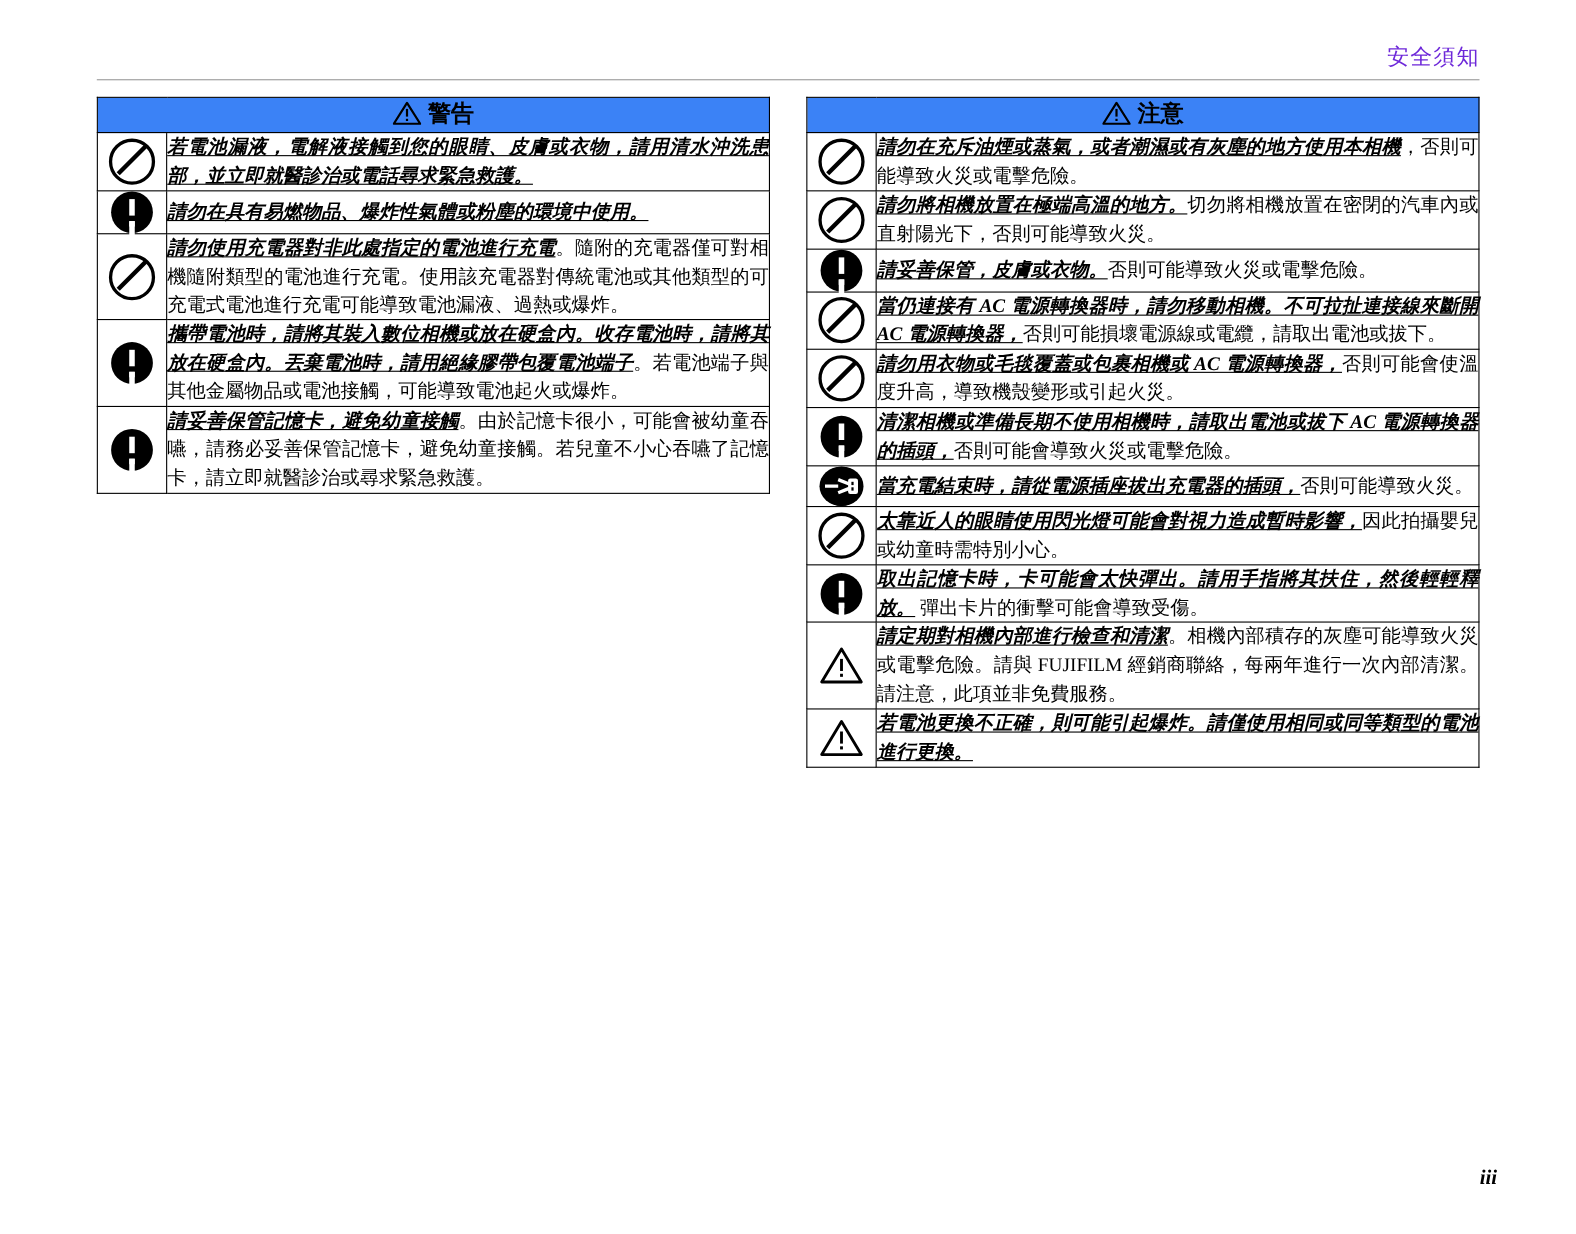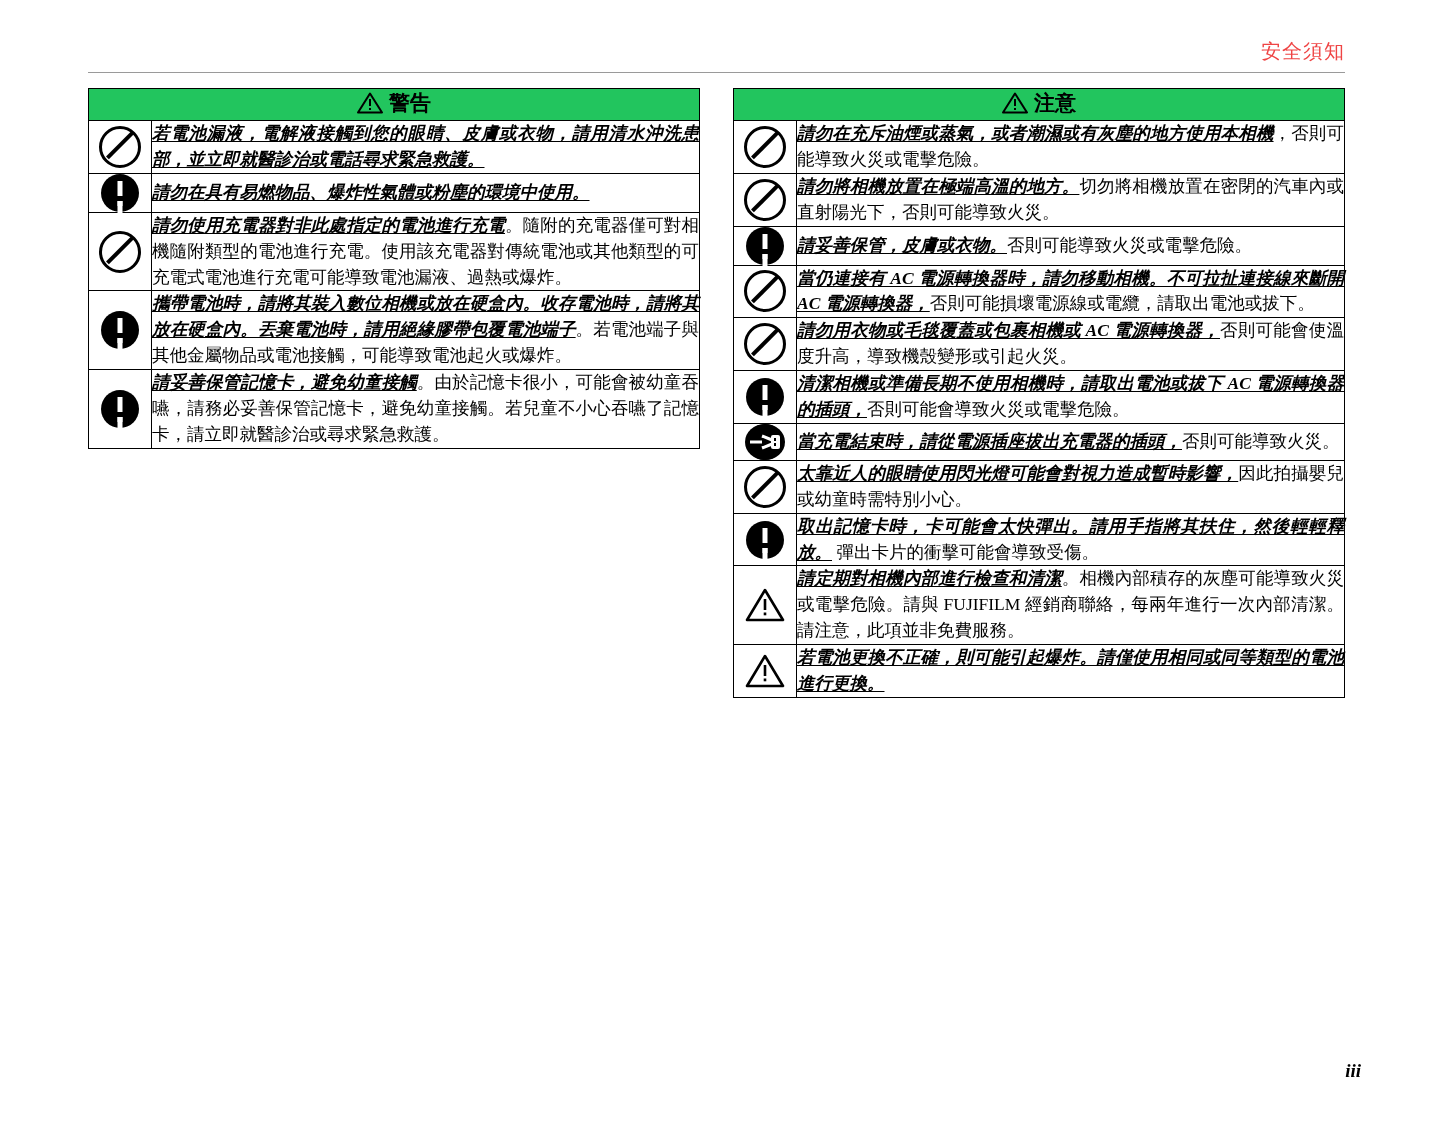--- a/index.html
+++ b/index.html
@@ -27,21 +27,21 @@
     top: 38px;
     left: 88px;
     right: 88px;
     height: 36px;
   }
   .header-title {
     position: absolute;
     right: 0;
     top: 0;
     font-size: 20px;
-    color: #ef4444;
+    color: #6d28d9;
     letter-spacing: 1px;
     font-family: "Liberation Serif", "DejaVu Serif", serif;
   }
   .header-rule {
     position: absolute;
     left: 0;
     right: 0;
     top: 34px;
     border-top: 1px solid #9a9a9a;
   }
@@ -62,21 +62,21 @@
     border-collapse: collapse;
     width: 100%;
     background: #fff;
   }
   .tbl td {
     border: 1px solid #000;
     vertical-align: middle;
     padding: 0;
   }
   .cap {
-    background: #22c55e;
+    background: #3b82f6;
     text-align: center;
     font-size: 21px;
     font-weight: bold;
     padding: 6px 0 7px 0;
     border-bottom: 1.5px solid #000;
   }
   .cap-inner {
     display: inline-flex;
     align-items: center;
     gap: 6px;

